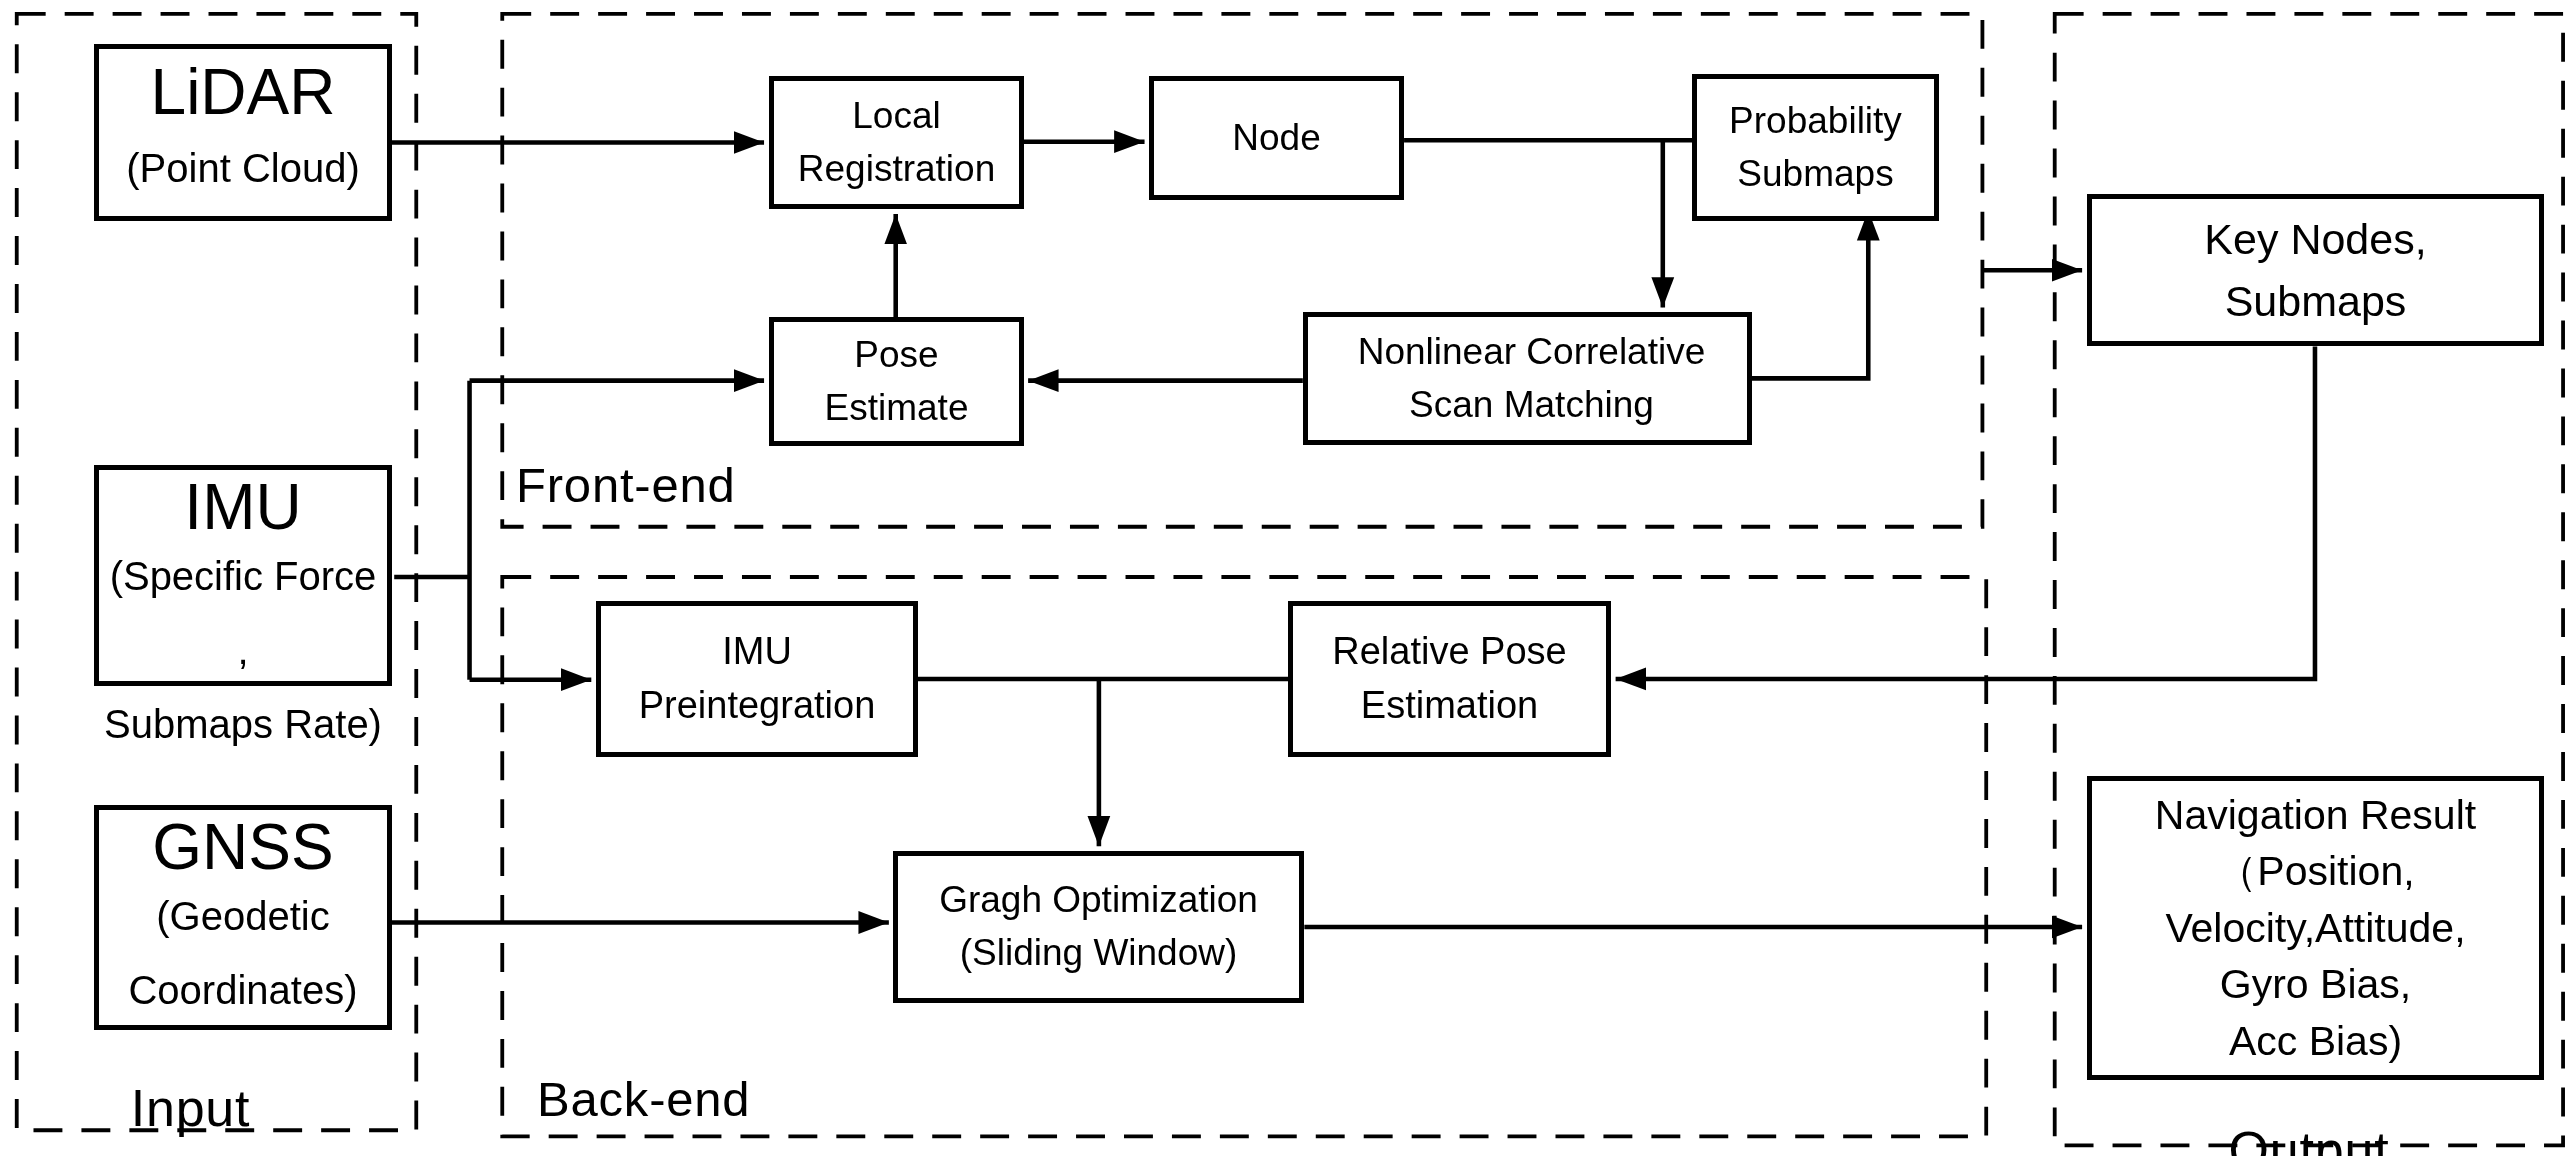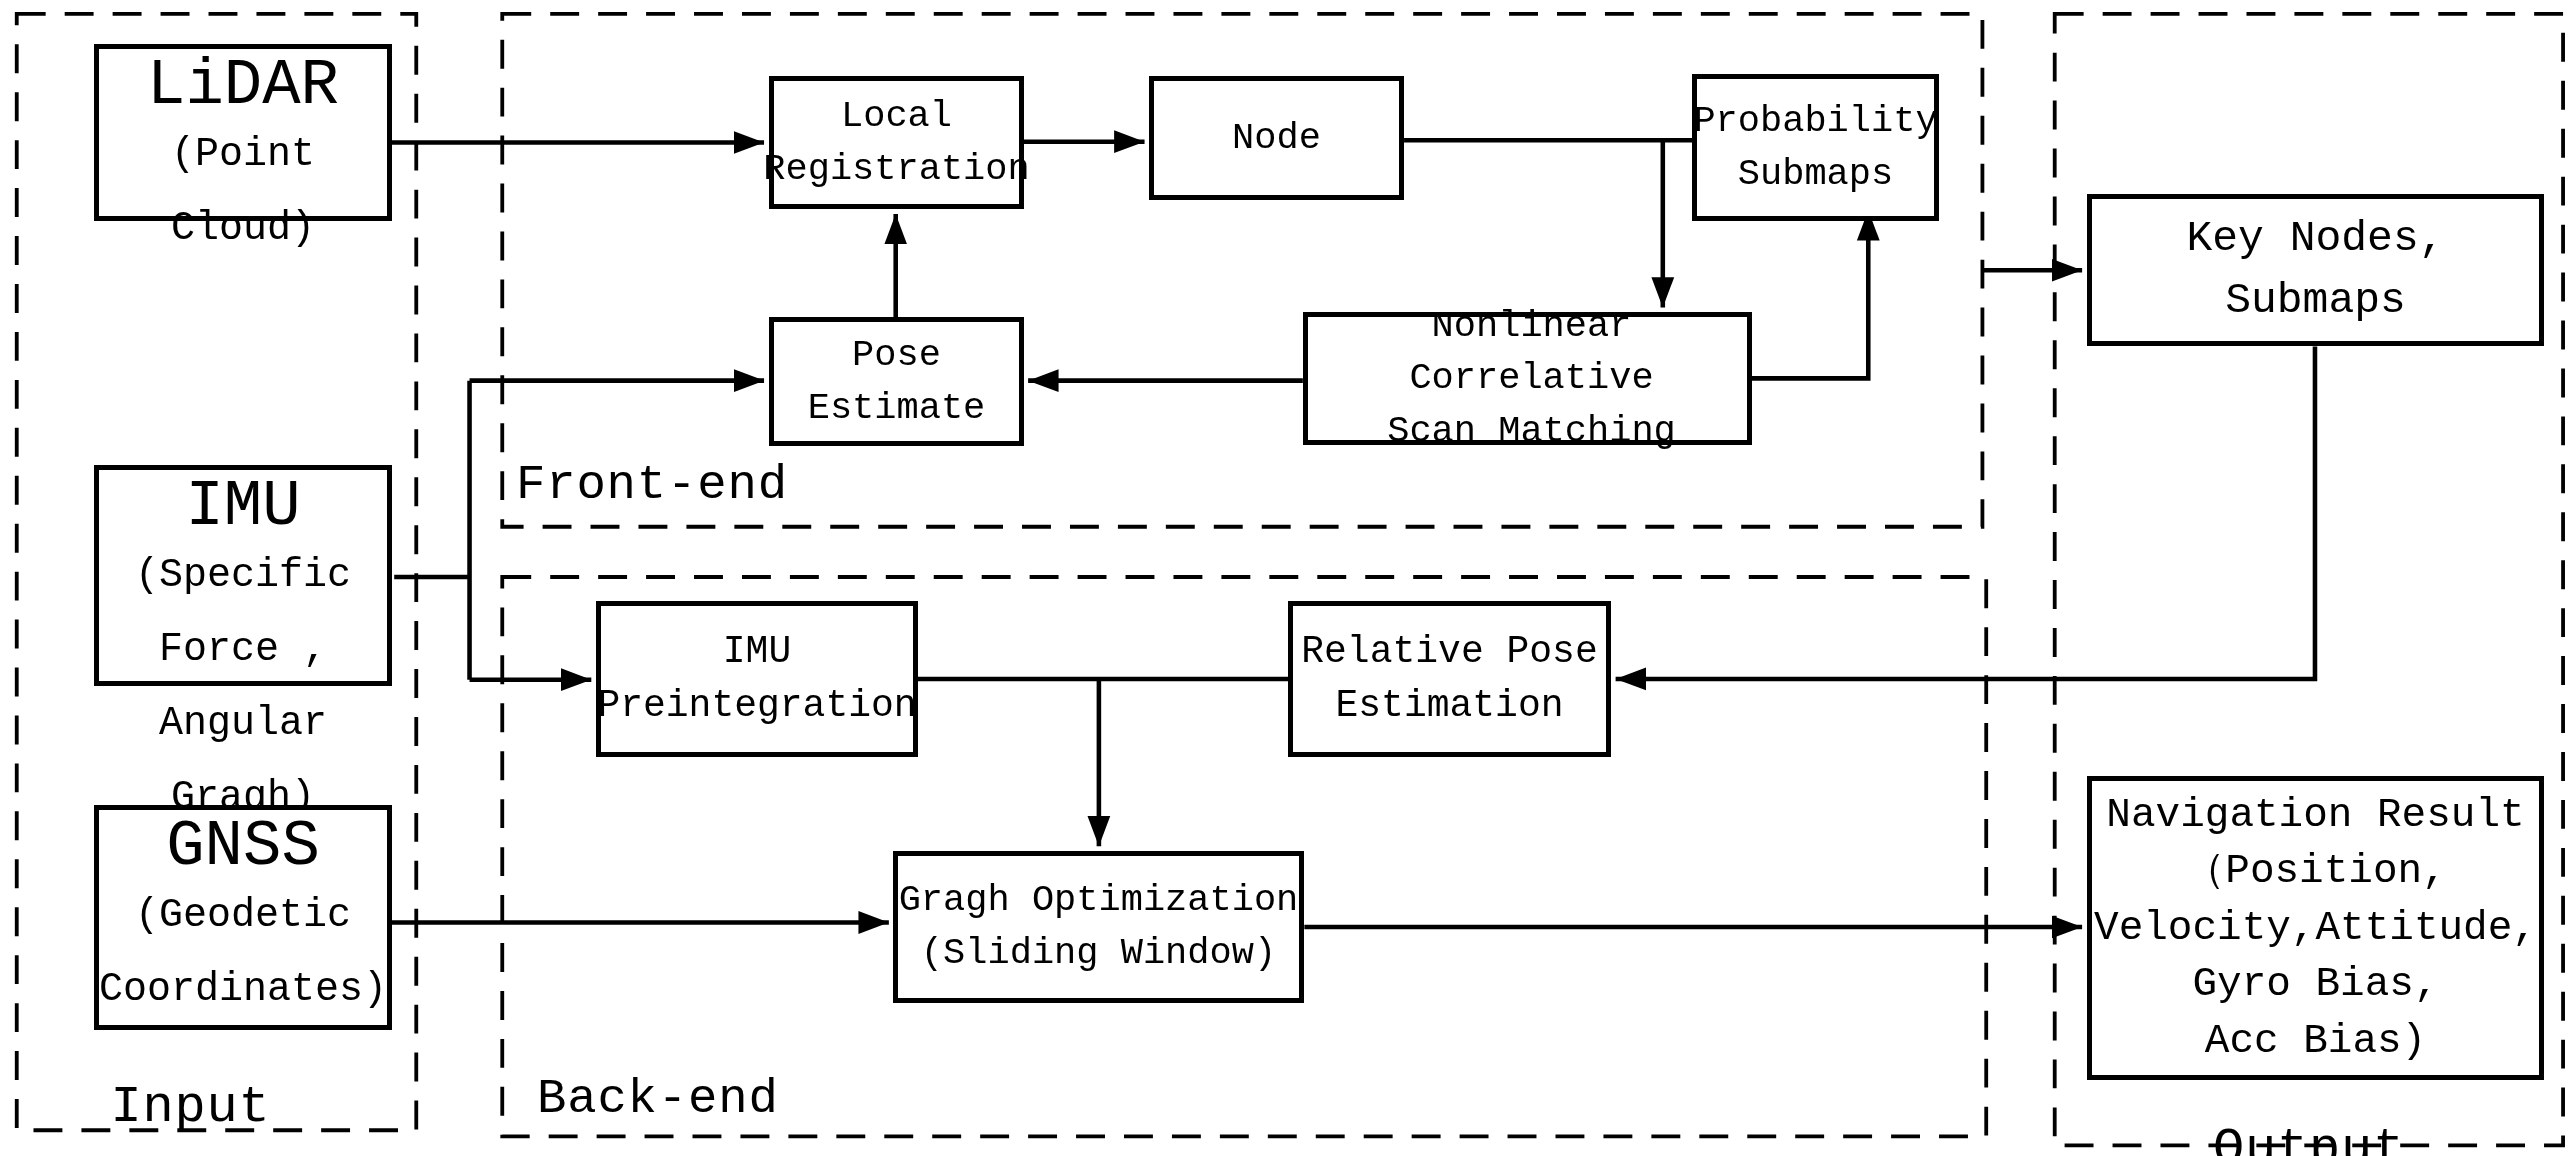--- a/index.html
+++ b/index.html
@@ -5,21 +5,21 @@
   html, body {
     margin: 0;
     padding: 0;
     background: #ffffff;
   }
   #canvas {
     position: relative;
     width: 2576px;
     height: 1157px;
     background: #ffffff;
-    font-family: Liberation Mono, monospace;
+    font-family: Liberation Sans, sans-serif;
     color: #000000;
     overflow: hidden;
   }
   #wires {
     position: absolute;
     left: 0; top: 0;
     width: 2576px;
     height: 1157px;
     z-index: 1;
   }
@@ -139,21 +139,21 @@
     <path class="wire" d="M3042,455 V892 H2123" marker-end="url(#ah)"></path>
   </svg>
 
   <div class="box sensor-box" id="b-lidar">
     <div class="sensor-title">LiDAR</div>
     <div class="sensor-sub">(Point Cloud)</div>
   </div>
   <div class="box sensor-box" id="b-imu">
     <div class="sensor-title">IMU</div>
     <div class="sensor-sub">(Specific Force ,
-Angular Gragh)</div>
+Submaps Rate)</div>
   </div>
   <div class="box sensor-box" id="b-gnss">
     <div class="sensor-title">GNSS</div>
     <div class="sensor-sub">(Geodetic
 Coordinates)</div>
   </div>
 
   <div class="box" id="b-localreg">
     <div class="flow-label">Local
 Registration</div>

